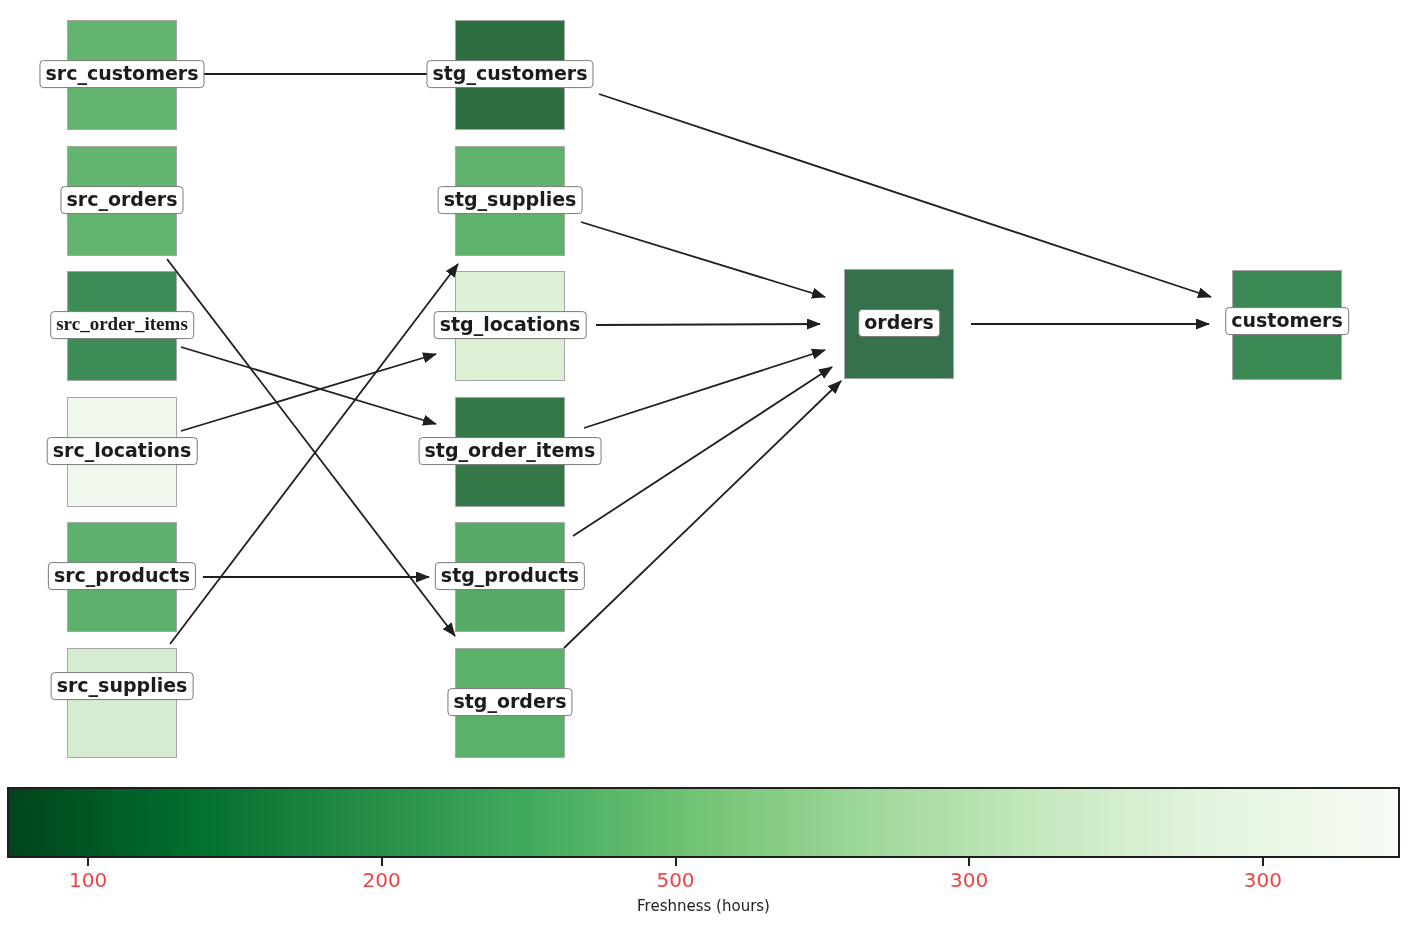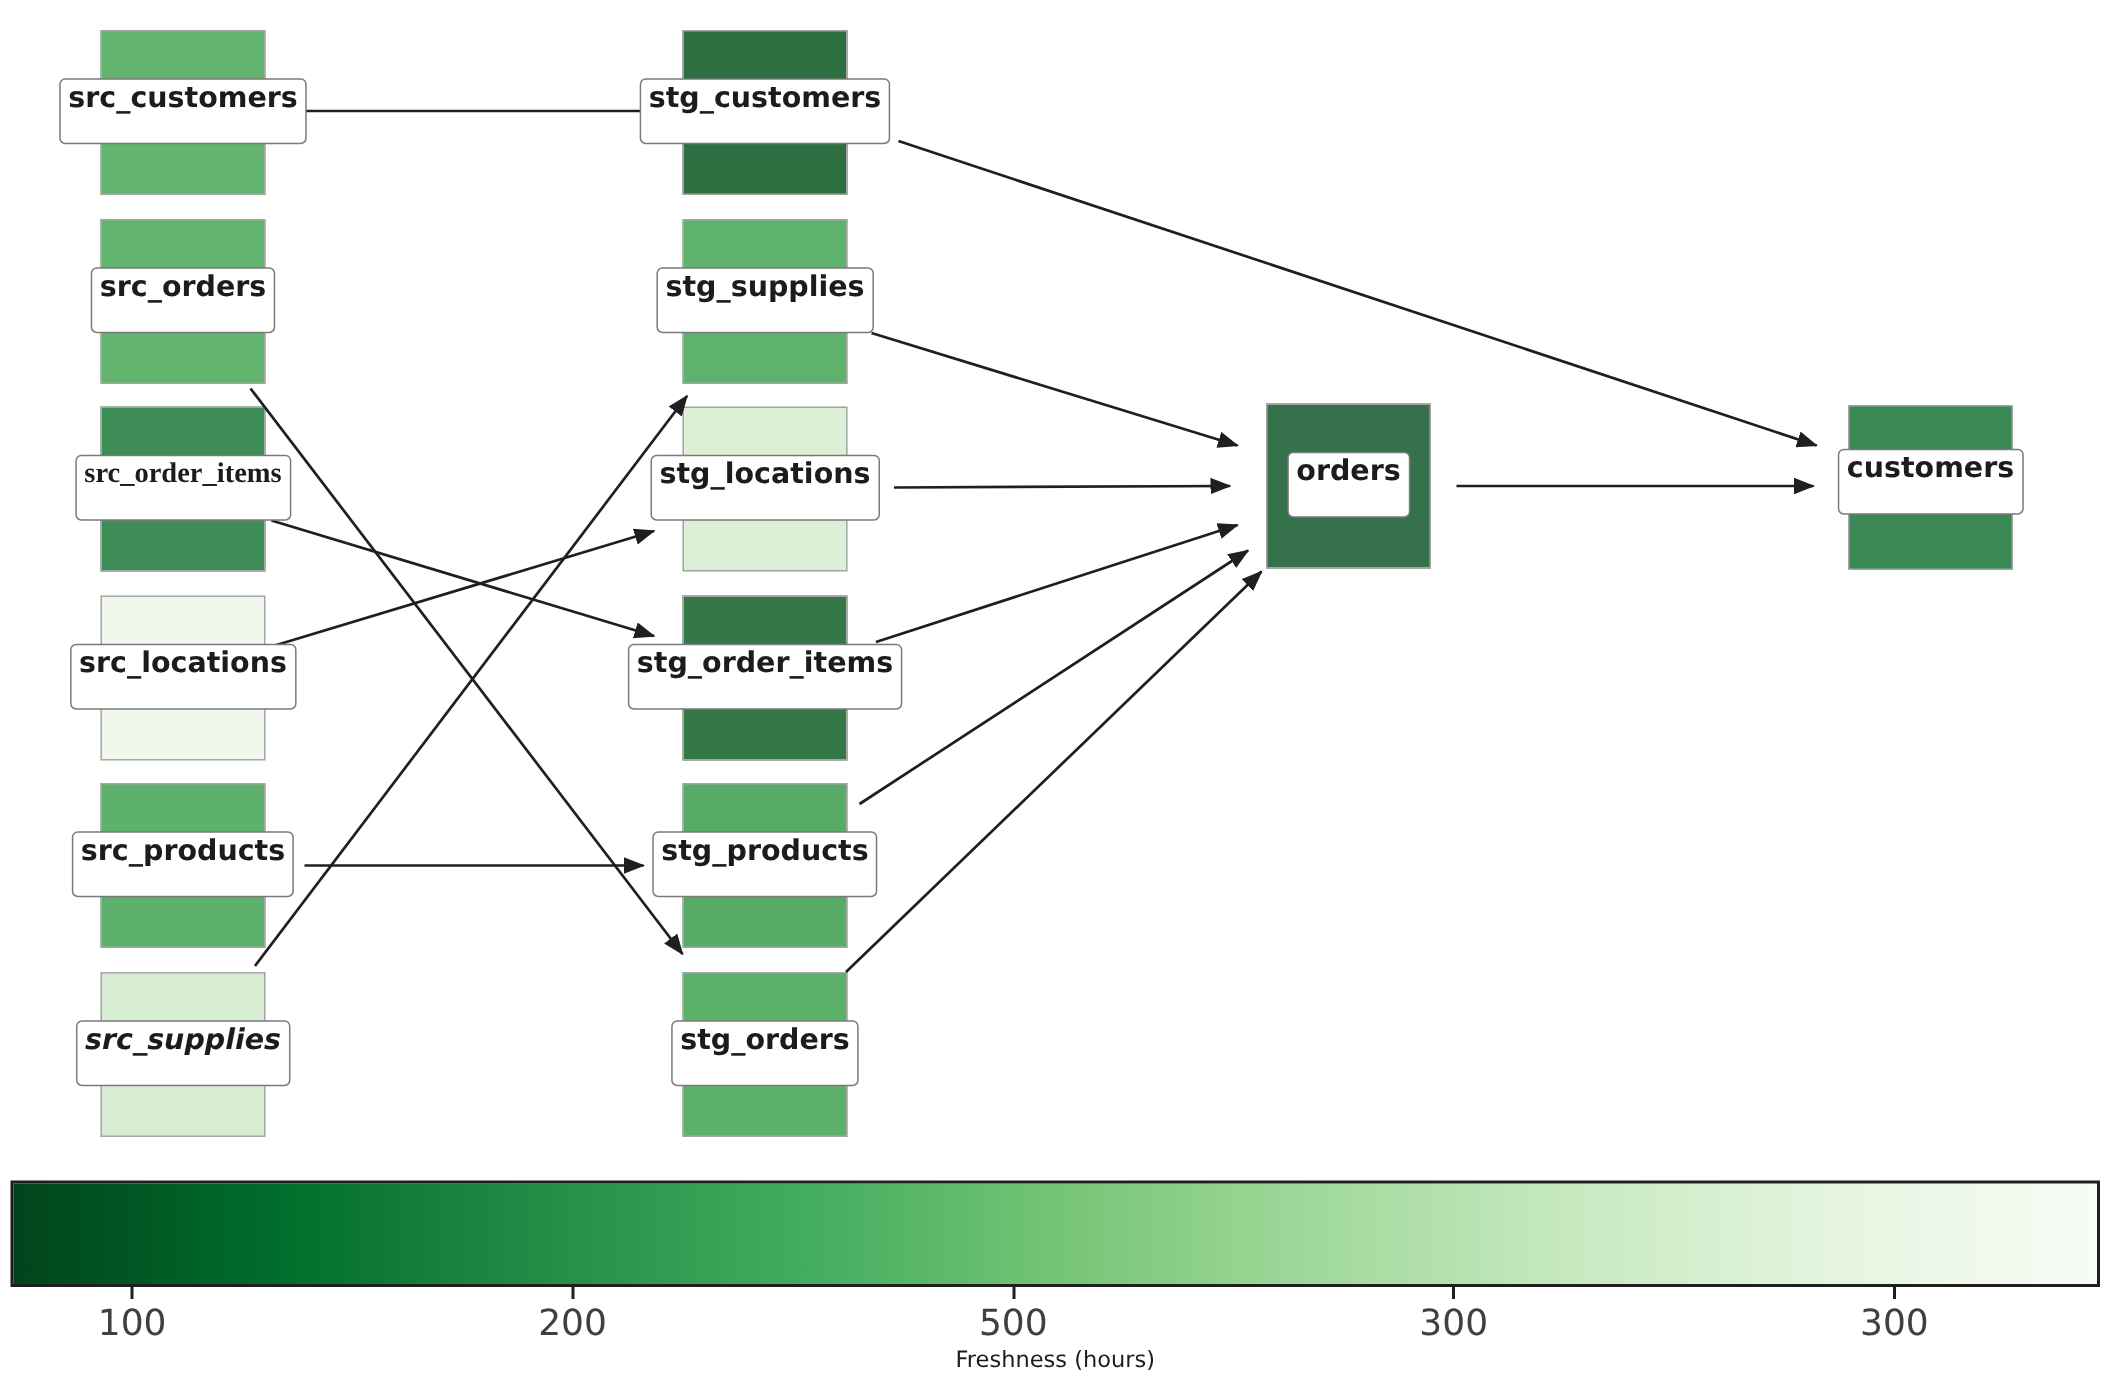--- a/index.html
+++ b/index.html
@@ -5,32 +5,32 @@
   html,body{margin:0;padding:0;background:#ffffff;}
   .stage{
     position:relative;width:1410px;height:926px;background:#ffffff;
     font-family:"DejaVu Sans","Liberation Sans",sans-serif;overflow:hidden;
   }
   .node{position:absolute;border:1.5px solid #a6a6a6;box-sizing:border-box;}
   #edge-layer{position:absolute;left:0;top:0;width:1410px;height:926px;}
   .node-label{
     position:absolute;transform:translate(-50%,-50%);
     background:#ffffff;border:1.5px solid #7a7a7a;border-radius:4px;
-    padding:1px 5px 18px 5px;font-size:19px;font-weight:bold;color:#1c1c1c;
+    padding:1px 5px 2px 5px;font-size:19px;font-weight:bold;color:#1c1c1c;
     white-space:nowrap;line-height:1.2;
   }
   .colorbar{position:absolute;}
   .cb-bar{
     position:absolute;left:0;top:0;width:100%;height:71px;
     border:2px solid #1f1f1f;box-sizing:border-box;
   }
   .cb-tick{position:absolute;top:71px;width:2px;height:8px;background:#1f1f1f;transform:translateX(-1px);}
   .cb-tick-label{
     position:absolute;top:81px;transform:translateX(-50%);
-    font-size:24px;color:#404040;
+    font-size:20px;color:#ef4444;
   }
   .cb-label{
     position:absolute;top:110px;left:50%;transform:translateX(-50%);
     font-size:15px;color:#1c1c1c;white-space:nowrap;
   }
 </style>
 </head>
 <body>
 
 <div class="stage">
@@ -69,21 +69,21 @@
       <line x1="573" y1="536" x2="832" y2="367" stroke="#1f1f1f" stroke-width="1.8" marker-end="url(#arrow)"></line>
       <line x1="564" y1="648" x2="841" y2="381" stroke="#1f1f1f" stroke-width="1.8" marker-end="url(#arrow)"></line>
       <line x1="971" y1="324" x2="1209" y2="324" stroke="#1f1f1f" stroke-width="1.8" marker-end="url(#arrow)"></line>
     </svg>
   <div id="label-layer">
       <div class="node-label" style="left: 122px; top: 74px;">src_customers</div>
       <div class="node-label" style="left: 122px; top: 200px;">src_orders</div>
       <div class="node-label" style="left: 122px; top: 325px; font-family: Liberation Serif, serif;">src_order_items</div>
       <div class="node-label" style="left: 122px; top: 451px;">src_locations</div>
       <div class="node-label" style="left: 122px; top: 576px;">src_products</div>
-      <div class="node-label" style="left: 122px; top: 702px; font-style: italic;">src_supplies</div>
+      <div class="node-label" style="left: 122px; top: 686px;">src_supplies</div>
       <div class="node-label" style="left: 510px; top: 74px;">stg_customers</div>
       <div class="node-label" style="left: 510px; top: 200px;">stg_supplies</div>
       <div class="node-label" style="left: 510px; top: 325px;">stg_locations</div>
       <div class="node-label" style="left: 510px; top: 451px;">stg_order_items</div>
       <div class="node-label" style="left: 510px; top: 576px;">stg_products</div>
       <div class="node-label" style="left: 510px; top: 702px;">stg_orders</div>
       <div class="node-label" style="left: 899px; top: 323px;">orders</div>
       <div class="node-label" style="left: 1287px; top: 321px;">customers</div>
     </div>
 

